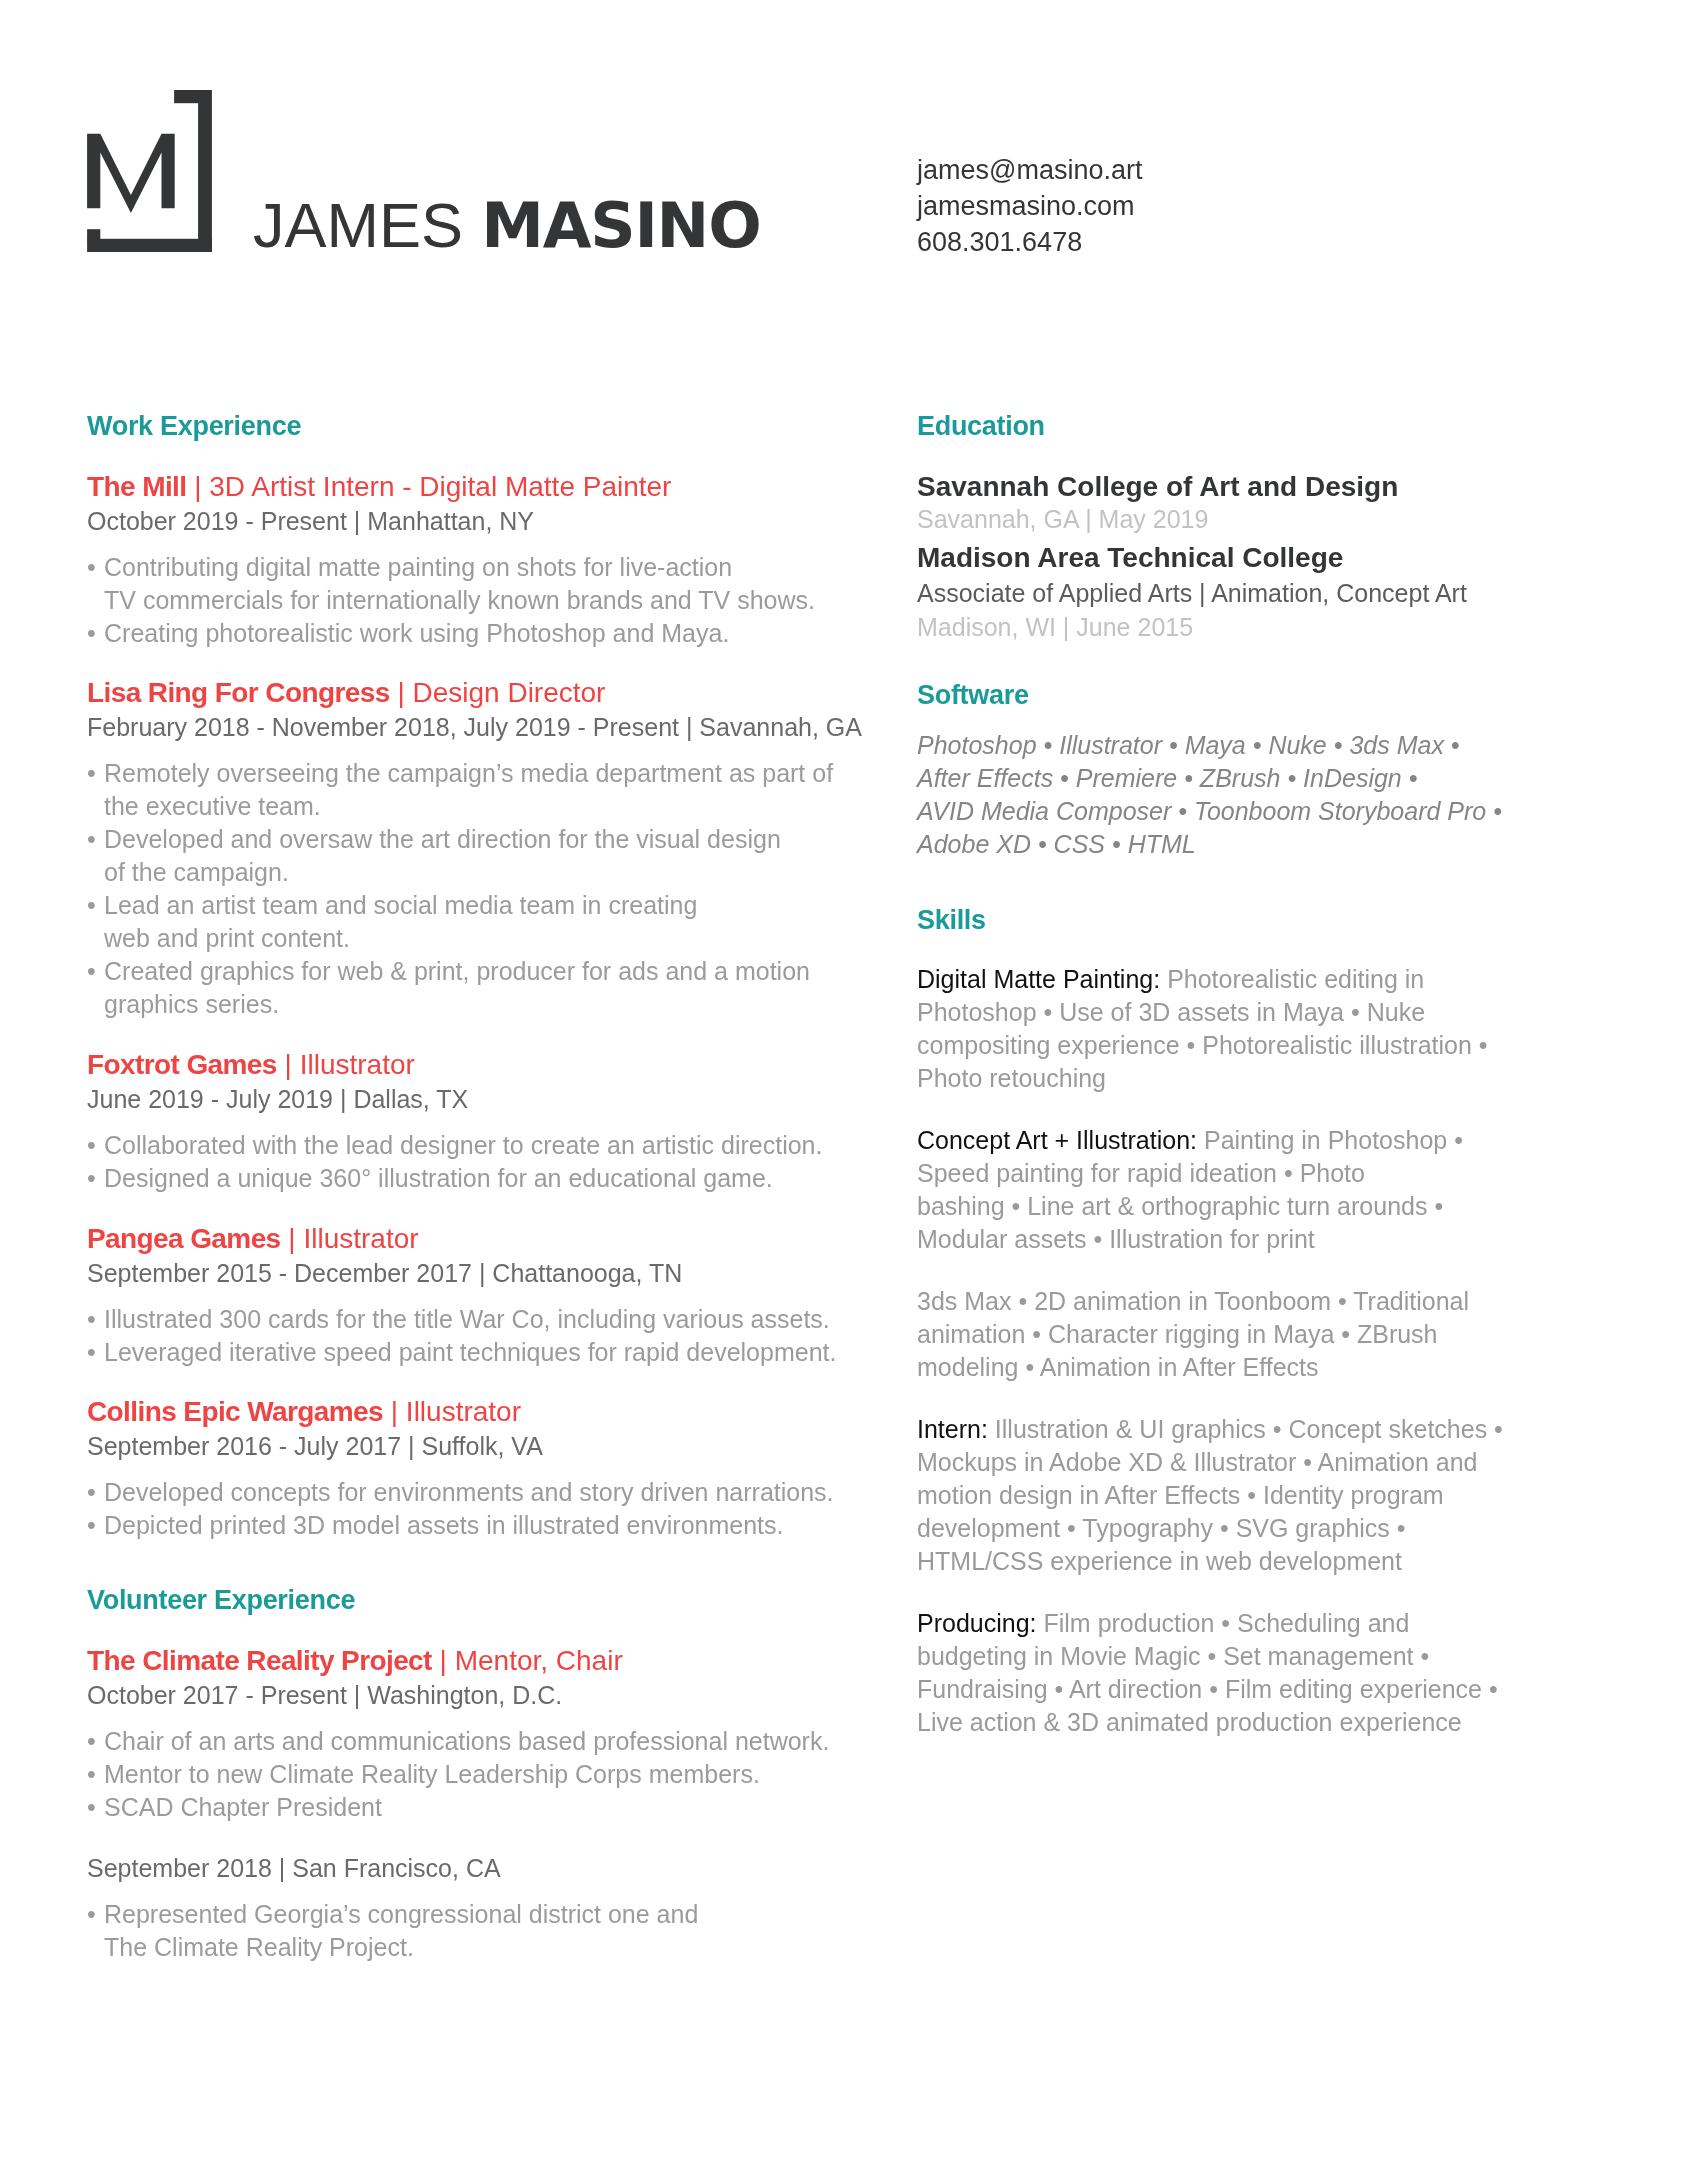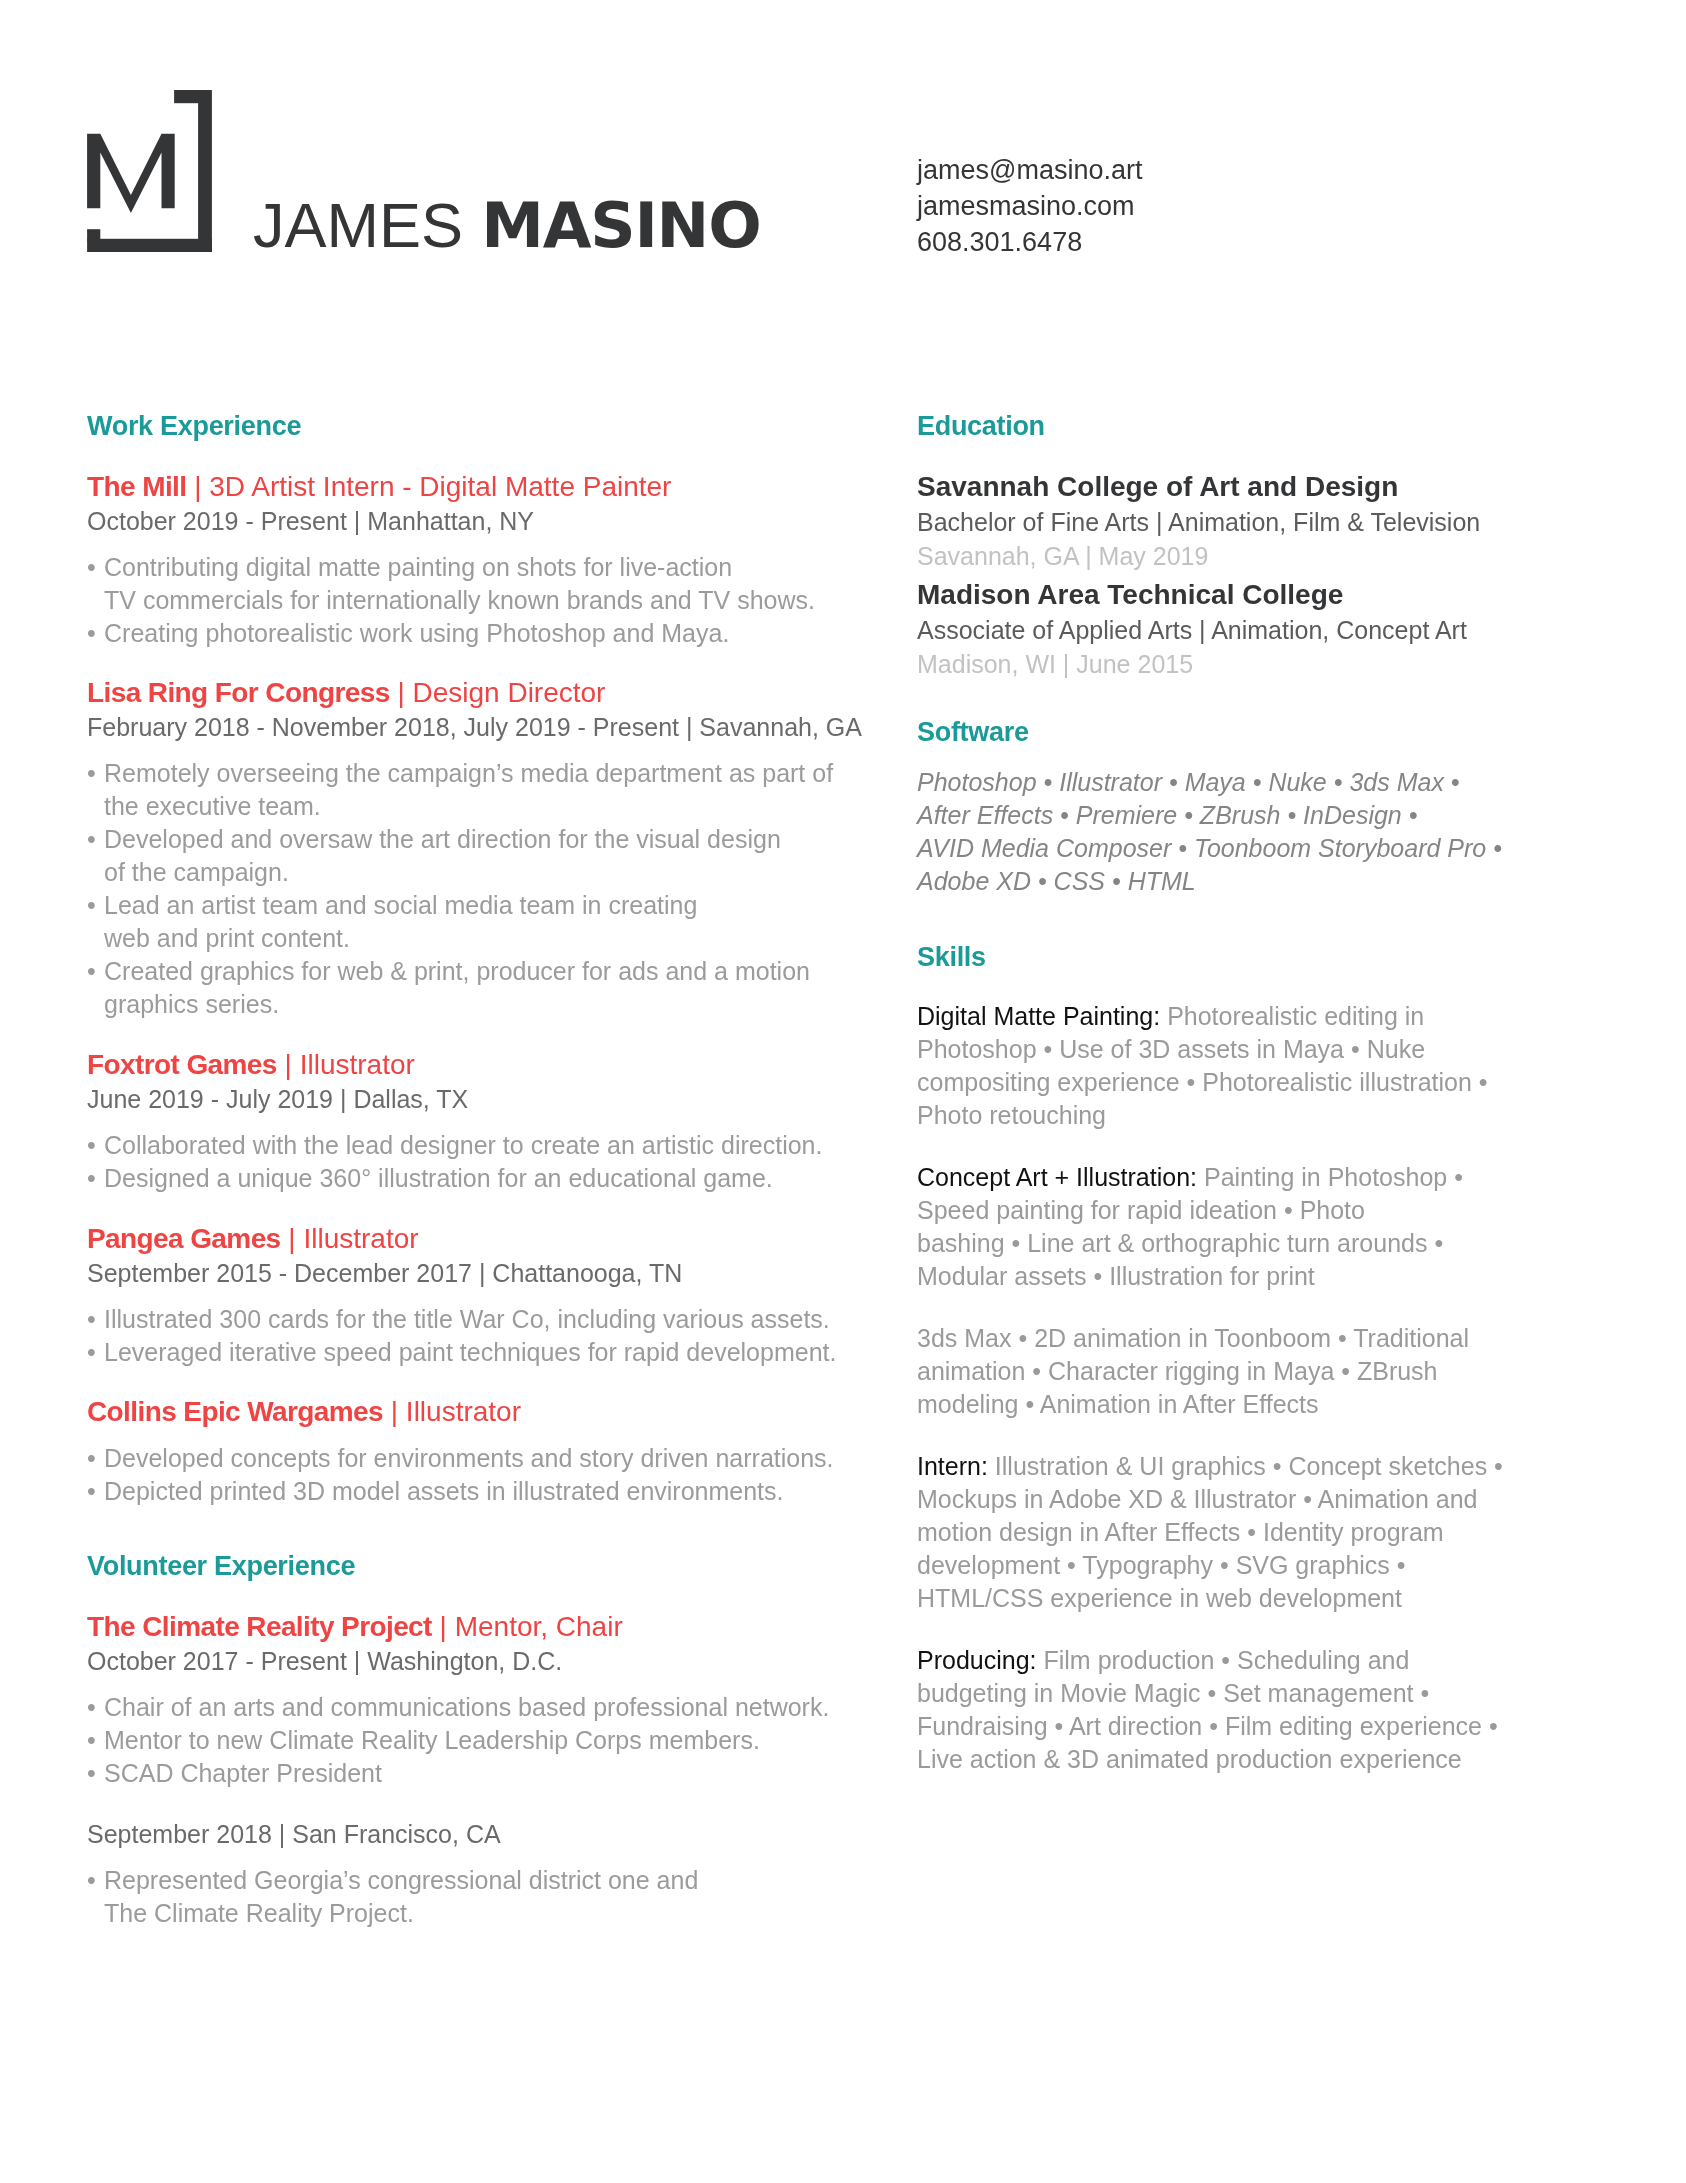--- a/index.html
+++ b/index.html
@@ -228,20 +228,21 @@
       <div class="job-meta">September 2015 - December 2017 | Chattanooga, TN</div>
       <div class="bullets">
             <div class="bullet"><span>Illustrated 300 cards for the title War Co, including various assets.</span></div>
             <div class="bullet"><span>Leveraged iterative speed paint techniques for rapid development.</span></div>
           </div>
         </div>
         <div class="job">
       <div class="job-title">
         <span class="company">Collins Epic Wargames</span><span class="sep"> | </span><span class="role">Illustrator</span>
       </div>
+      <div class="job-meta">September 2016 - July 2017 | Suffolk, VA</div>
       <div class="bullets">
             <div class="bullet"><span>Developed concepts for environments and story driven narrations.</span></div>
             <div class="bullet"><span>Depicted printed 3D model assets in illustrated environments.</span></div>
           </div>
         </div>
       </div>
   </div>
 
   <div class="vol-section">
     <div class="section-title">Volunteer Experience</div>
@@ -267,21 +268,20 @@
       </div>
   </div>
 </div>
 
 <div class="col-right">
   <div>
     <div class="section-title">Education</div>
 
     <div class="edu">
       <div class="edu-school">Savannah College of Art and Design</div>
-      <div class="edu-degree">Bachelor of Fine Arts | Animation, Film &amp; Television</div>
       <div class="edu-meta">Savannah, GA | May 2019</div>
     </div>
     <div class="edu">
       <div class="edu-school">Madison Area Technical College</div>
       <div class="edu-degree">Associate of Applied Arts | Animation, Concept Art</div>
       <div class="edu-meta">Madison, WI | June 2015</div>
     </div>
   </div>
 
   <div class="software-section">

